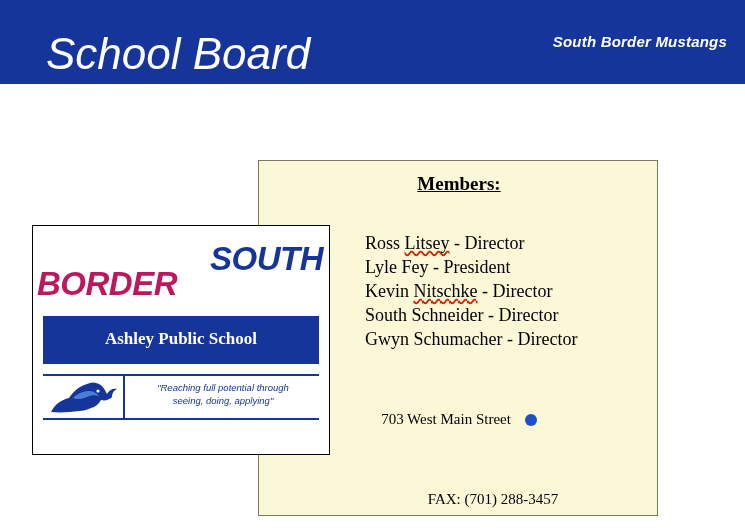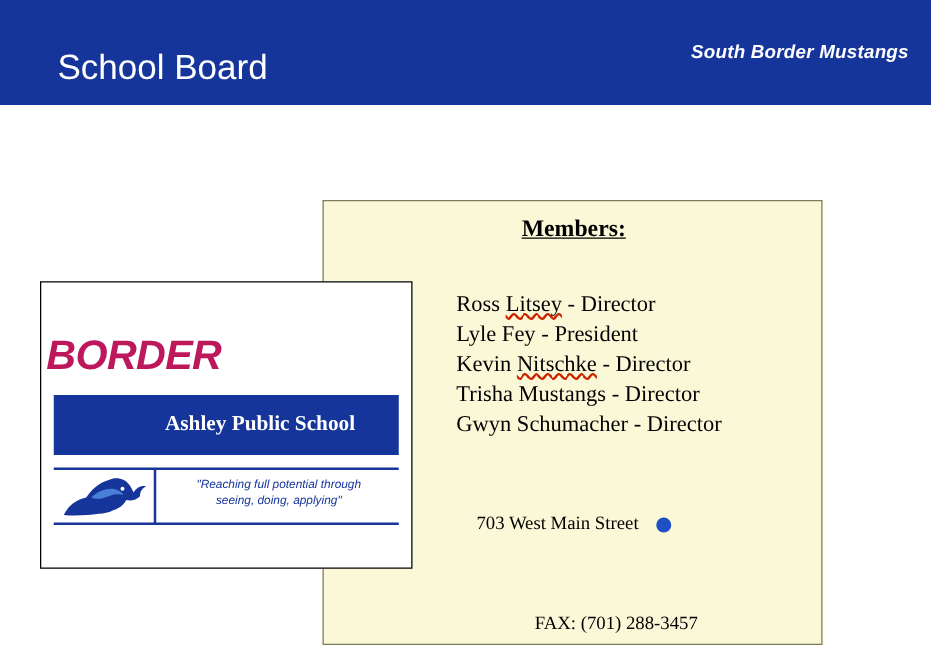--- a/index.html
+++ b/index.html
@@ -34,21 +34,22 @@
     font-weight: bold;
     font-family: "Liberation Sans", sans-serif;
     letter-spacing: 0.2px;
     margin-top: 27px;
   }
   .page-title {
     position: absolute;
     left: 46px;
     top: 32px;
     color: #ffffff;
-    font-size: 28px;
+    font-size: 44px;
+    font-style: italic;
     font-family: "Liberation Sans", sans-serif;
     line-height: 44px;
     white-space: nowrap;
   }
 
   
   .members-card {
     position: absolute;
     left: 258px;
     top: 160px;
@@ -174,21 +175,20 @@
   .logo-schoolname {
     position: absolute;
     left: 0;
     top: 13px;
     width: 276px;
     text-align: center;
     color: #ffffff;
     font-family: "Liberation Serif", serif;
     font-weight: bold;
     font-size: 17px;
-    padding-left: 27px;
   }
   .logo-bottom {
     position: absolute;
     left: 10px;
     top: 148px;
     width: 276px;
     height: 46px;
     border-top: 2px solid #15359b;
     border-bottom: 2px solid #15359b;
     box-sizing: border-box;
@@ -236,41 +236,42 @@
       <span>Lyle Fey</span>
       <span>-</span>
       <span>President</span>
     </div>
     <div class="member-row">
       <span>Kevin&nbsp;</span><span class="spell-underline">Nitschke</span>
       <span>-</span>
       <span>Director</span>
     </div>
     <div class="member-row">
-      <span>Trisha Mustangs</span>
+      <span>South Schneider</span>
       <span>-</span>
       <span>Director</span>
     </div>
     <div class="member-row">
       <span>Gwyn Schumacher</span>
       <span>-</span>
       <span>Director</span>
     </div>
   </div>
 
   <div class="address-line">
     <span>703 West Main Street</span>
     <span class="addr-bullet"></span>
   </div>
 
   <div class="fax-line">FAX: (701) 288-3457</div>
 </div>
 
 <div class="logo-card">
   <div class="logo-wordmark">
+    <div class="word-south">SOUTH</div>
     <div class="word-border">BORDER</div>
   </div>
   <div class="logo-blueband">
     <div class="logo-schoolname">Ashley Public School</div>
   </div>
   <div class="logo-bottom">
     <div class="mustang-box">
       <svg width="80" height="42" viewBox="0 0 80 42" xmlns="http://www.w3.org/2000/svg">
         <path d="M8 36 C12 28 18 24 26 22 C30 16 36 10 44 8 C48 6 52 6 56 8 C60 10 62 14 64 18 C66 14 70 12 74 13 C70 15 69 18 69 21 C66 24 62 25 58 24 C56 28 52 31 48 32 C44 34 40 35 36 35 C28 36 18 37 8 36 Z" fill="#15359b"></path>
         <path d="M30 22 C34 18 40 15 46 15 C50 15 54 17 56 20 C52 19 48 19 44 21 C39 23 34 24 30 22 Z" fill="#4a7fd6"></path>

